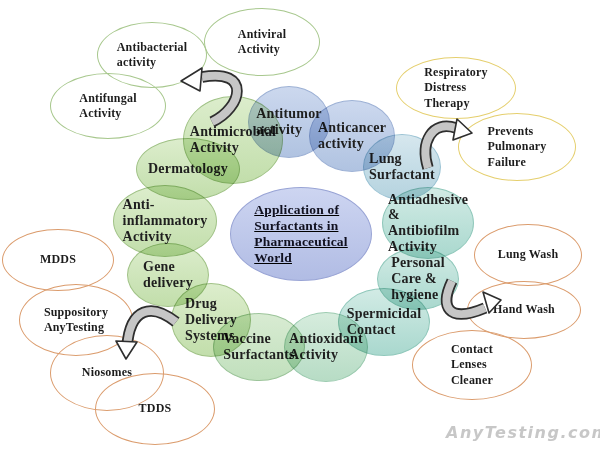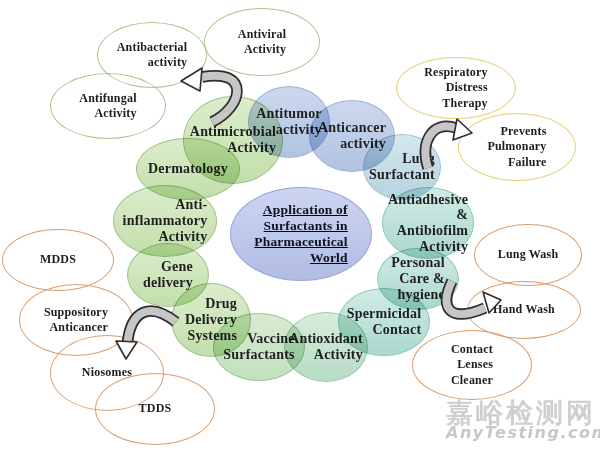--- a/index.html
+++ b/index.html
@@ -2,21 +2,21 @@
 <html><head>
 <meta charset="utf-8">
 <style>
   html,body{margin:0;padding:0;background:#fff;}
   #canvas{
     position:relative;width:600px;height:451px;background:#ffffff;overflow:hidden;
     font-family:"Liberation Serif","DejaVu Serif",serif;
   }
   .node{
     position:absolute;border-radius:50%;display:flex;align-items:center;justify-content:center;
-    text-align:right;box-sizing:border-box;
+    text-align:left;box-sizing:border-box;
   }
   .node .lbl{
     white-space:pre-line;line-height:1.12;letter-spacing:.2px;font-weight:bold;
   }
   .ring-node{mix-blend-mode:multiply;}
   .ring-node .lbl{font-size:14px;color:#1f1f1f;}
   .center-node{z-index:5;text-decoration:underline;}
   .center-node .lbl{font-size:13.5px;color:#10101f;line-height:1.18;}
   .satellite{background:transparent;z-index:4;}
   .satellite .lbl{font-size:12px;color:#1c1c1c;line-height:1.28;}
@@ -121,21 +121,21 @@
       <div class="node satellite" style="left: 458px; top: 113px; width: 118px; height: 68px; border: 1.4px solid rgb(229, 207, 110);">
         <span class="lbl">Prevents
 Pulmonary
 Failure</span>
       </div>
       <div class="node satellite" style="left: 2px; top: 229px; width: 112px; height: 62px; border: 1.4px solid rgb(219, 156, 109);">
         <span class="lbl">MDDS</span>
       </div>
       <div class="node satellite" style="left: 19px; top: 284px; width: 114px; height: 72px; border: 1.4px solid rgb(219, 156, 109);">
         <span class="lbl">Suppository
-Anticancer</span>
+AnyTesting</span>
       </div>
       <div class="node satellite" style="left: 50px; top: 335px; width: 114px; height: 76px; border: 1.4px solid rgb(219, 156, 109);">
         <span class="lbl">Niosomes</span>
       </div>
       <div class="node satellite" style="left: 95px; top: 373px; width: 120px; height: 72px; border: 1.4px solid rgb(219, 156, 109);">
         <span class="lbl">TDDS</span>
       </div>
       <div class="node satellite" style="left: 474px; top: 224px; width: 108px; height: 62px; border: 1.4px solid rgb(219, 156, 109);">
         <span class="lbl">Lung Wash</span>
       </div>
@@ -163,15 +163,14 @@
         <path d="M 176,322 C 152,303 130,307 127,347" fill="none" stroke="#2e2e2e" stroke-width="11.5"></path>
         <path d="M 176,322 C 152,303 130,307 127,347" fill="none" stroke="#c6c6c6" stroke-width="8"></path>
         <polygon points="126,359 116,341 137,342" fill="#ffffff" stroke="#2e2e2e" stroke-width="1.6" stroke-linejoin="round"></polygon>
       </g>
       <g>
         <path d="M 452,281 C 440,306 447,324 485,308" fill="none" stroke="#2e2e2e" stroke-width="11.5"></path>
         <path d="M 452,281 C 440,306 447,324 485,308" fill="none" stroke="#c6c6c6" stroke-width="8"></path>
         <polygon points="501,300 483,292 489,313" fill="#ffffff" stroke="#2e2e2e" stroke-width="1.6" stroke-linejoin="round"></polygon>
       </g>
     </svg>
-  <div class="wm-cn">嘉峪检测网</div>
   <div class="wm-en">AnyTesting.com</div>
 </div>
 
 </body></html>

